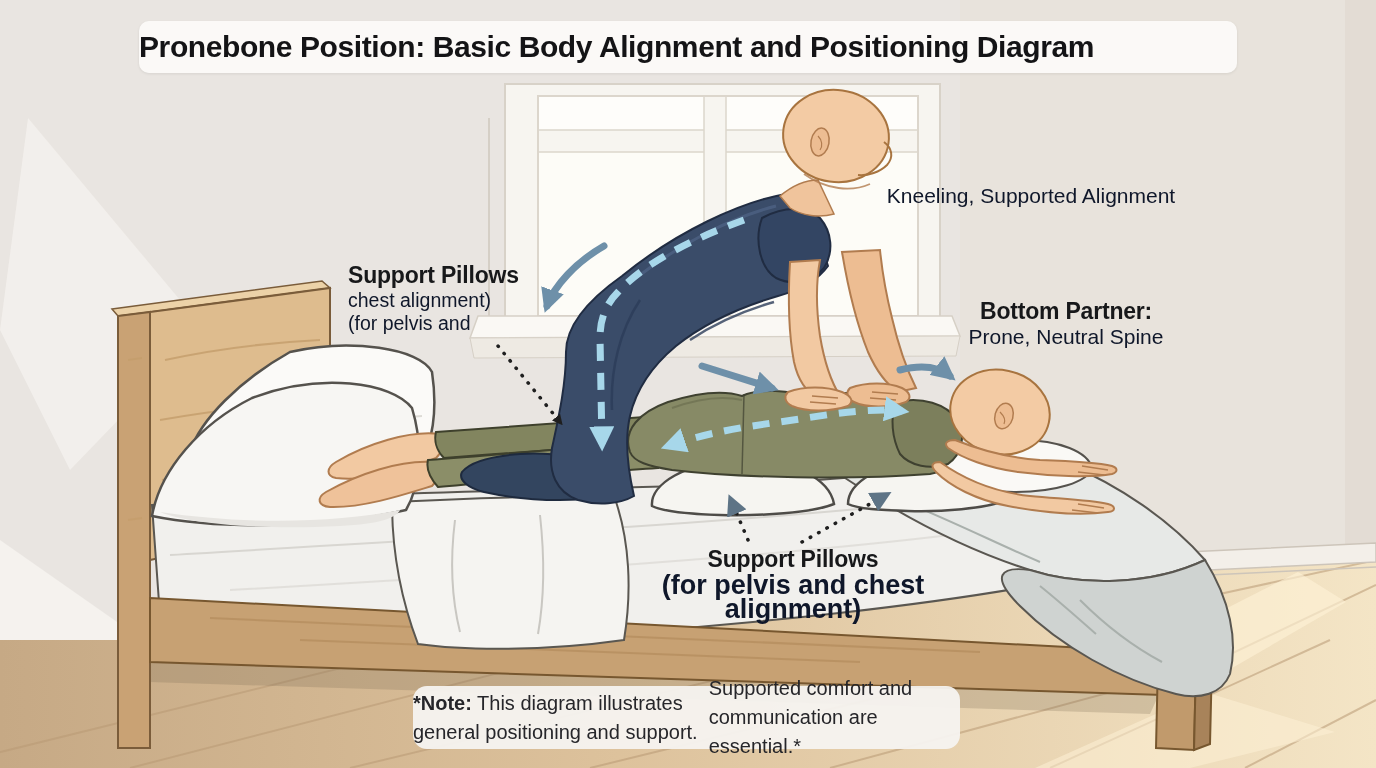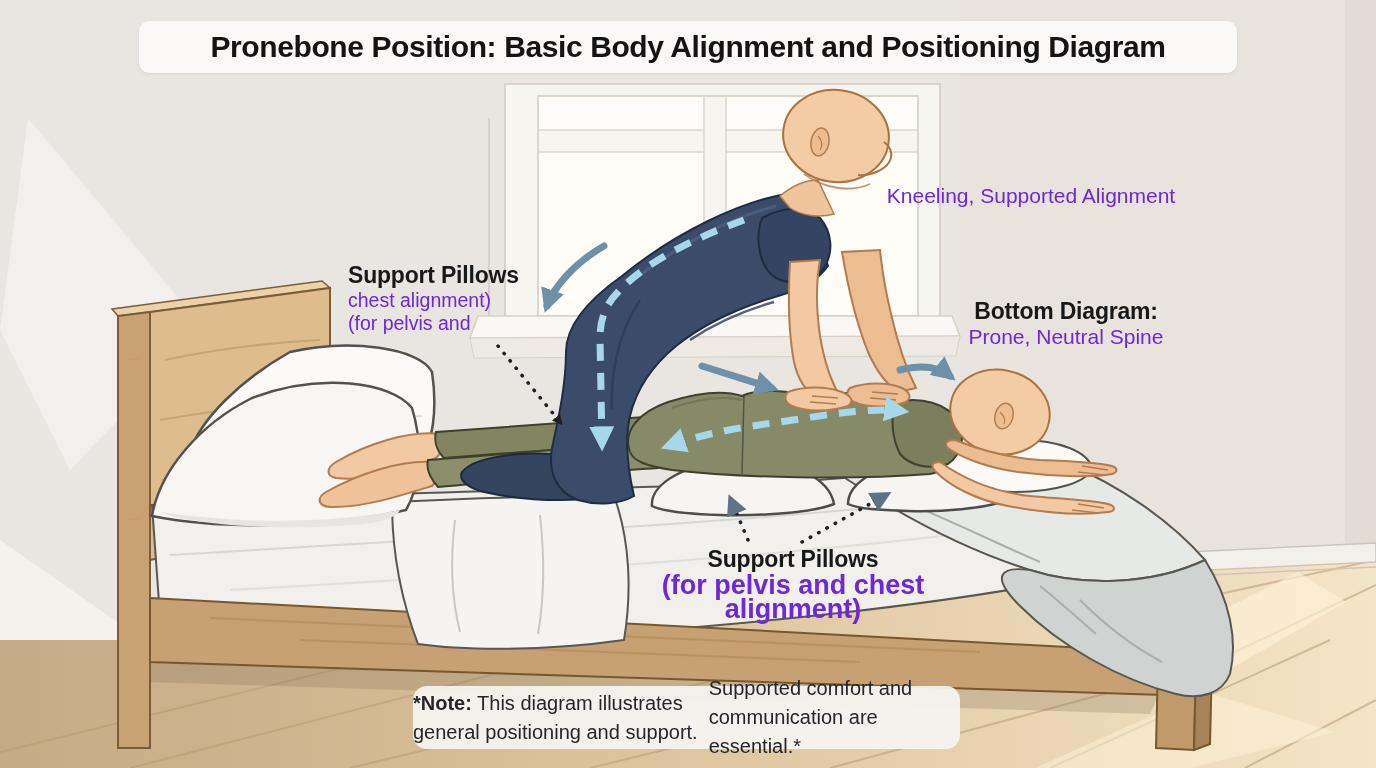--- a/index.html
+++ b/index.html
@@ -5,26 +5,26 @@
   html,body{margin:0;padding:0;background:#d8d4cf;}
   .stage{
     position:relative;width:1376px;height:768px;overflow:hidden;
     font-family:"Liberation Sans",sans-serif;background:#e9e5e1;
   }
   .stage svg{position:absolute;left:0;top:0;}
   .overlay{position:absolute;color:#1b1c1e;}
   .title-banner{
     left:139px;top:21px;width:1098px;height:52px;
     background:rgba(252,251,249,.93);border-radius:10px;
-    display:flex;align-items:center;justify-content:center;
+    display:flex;align-items:center;justify-content:flex-start;
     box-shadow:0 1px 3px rgba(0,0,0,.08);
   }
   .title-banner span{font-size:30px;font-weight:bold;letter-spacing:-.4px;color:#141416;white-space:nowrap;}
   .lbl-h{font-weight:bold;font-size:23px;letter-spacing:-.2px;color:#17181a;line-height:27px;}
-  .lbl-s{font-size:21px;color:#6d28d9;line-height:24px;}
+  .lbl-s{font-size:21px;color:#0f172a;line-height:24px;}
   .label-left{left:348px;top:262px;width:200px;text-align:left;}
   .label-left .lbl-s{font-size:19.5px;line-height:23px;}
   .label-top-partner{left:864px;top:184px;width:334px;text-align:center;}
   .label-bottom-partner{left:898px;top:298px;width:336px;text-align:center;}
   .label-pillows-bottom{left:613px;top:546px;width:360px;text-align:center;}
   .label-pillows-bottom .lbl-s{font-size:27px;font-weight:bold;}
   .note-box{
     left:413px;top:686px;width:547px;height:63px;
     background:rgba(245,243,240,.95);border-radius:14px;
     display:flex;flex-direction:row;align-items:center;justify-content:center;
@@ -245,21 +245,21 @@
     <div class="lbl-h">Support Pillows</div>
     <div class="lbl-s">chest alignment)</div>
     <div class="lbl-s">(for pelvis and</div>
   </div>
 
   <div class="overlay label-top-partner">
     <div class="lbl-s">Kneeling, Supported Alignment</div>
   </div>
 
   <div class="overlay label-bottom-partner">
-    <div class="lbl-h">Bottom Diagram:</div>
+    <div class="lbl-h">Bottom Partner:</div>
     <div class="lbl-s">Prone, Neutral Spine</div>
   </div>
 
   <div class="overlay label-pillows-bottom">
     <div class="lbl-h">Support Pillows</div>
     <div class="lbl-s">(for pelvis and chest alignment)</div>
   </div>
 
   <div class="overlay note-box">
     <div><span class="b">*Note:</span><span> This diagram illustrates general positioning and support.</span></div>

